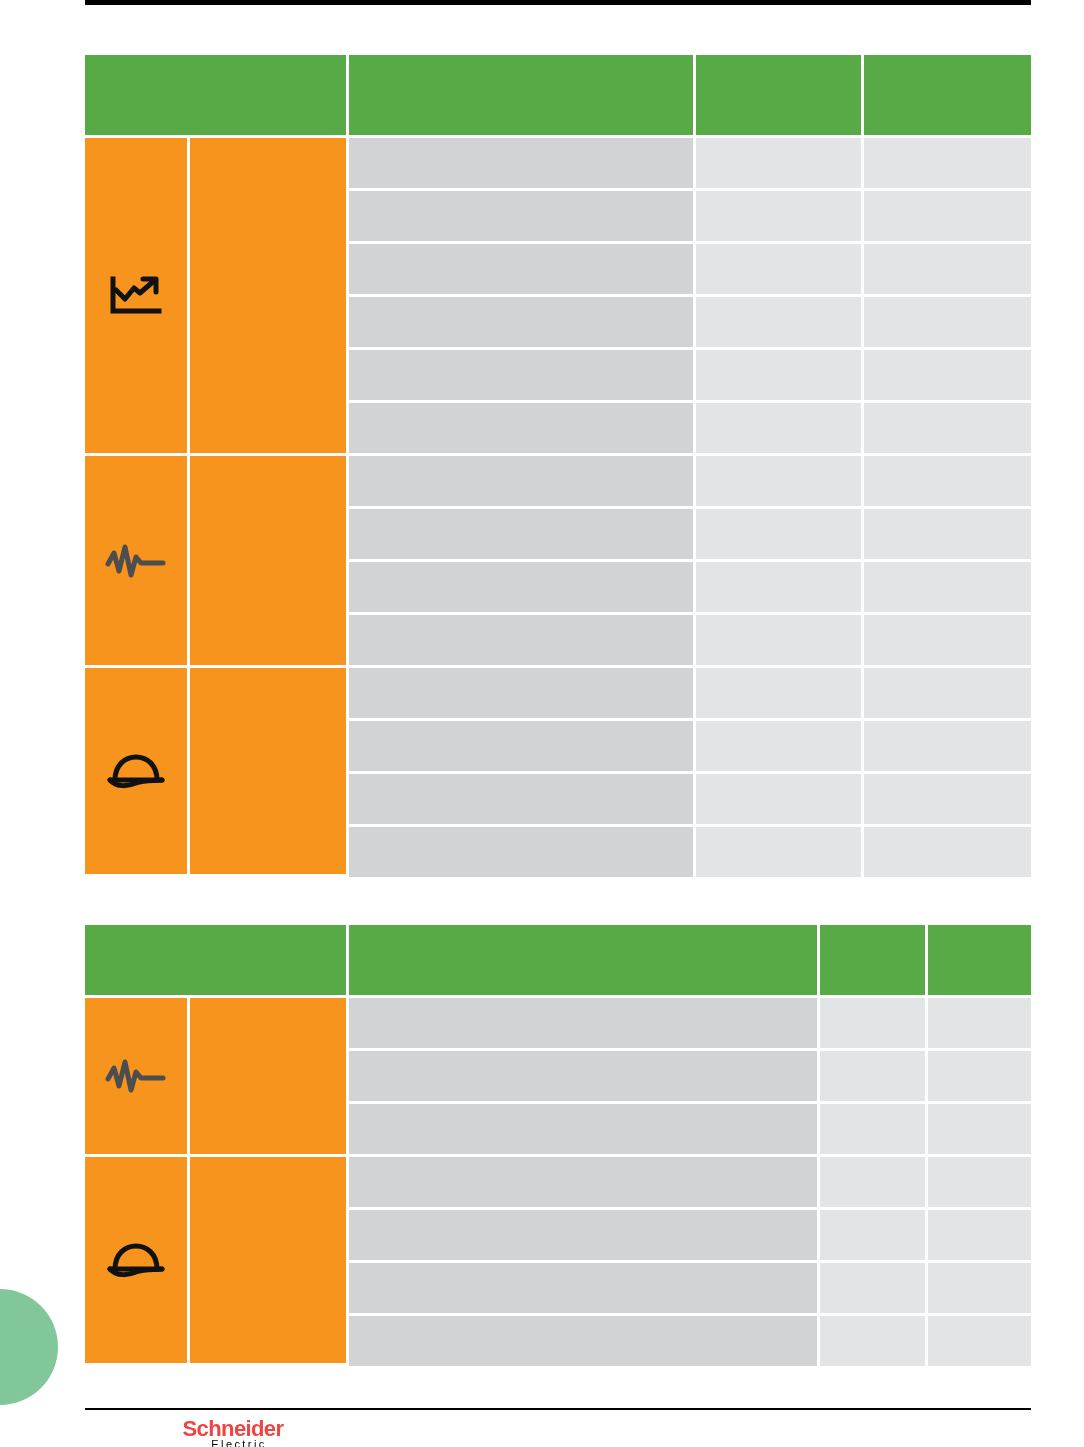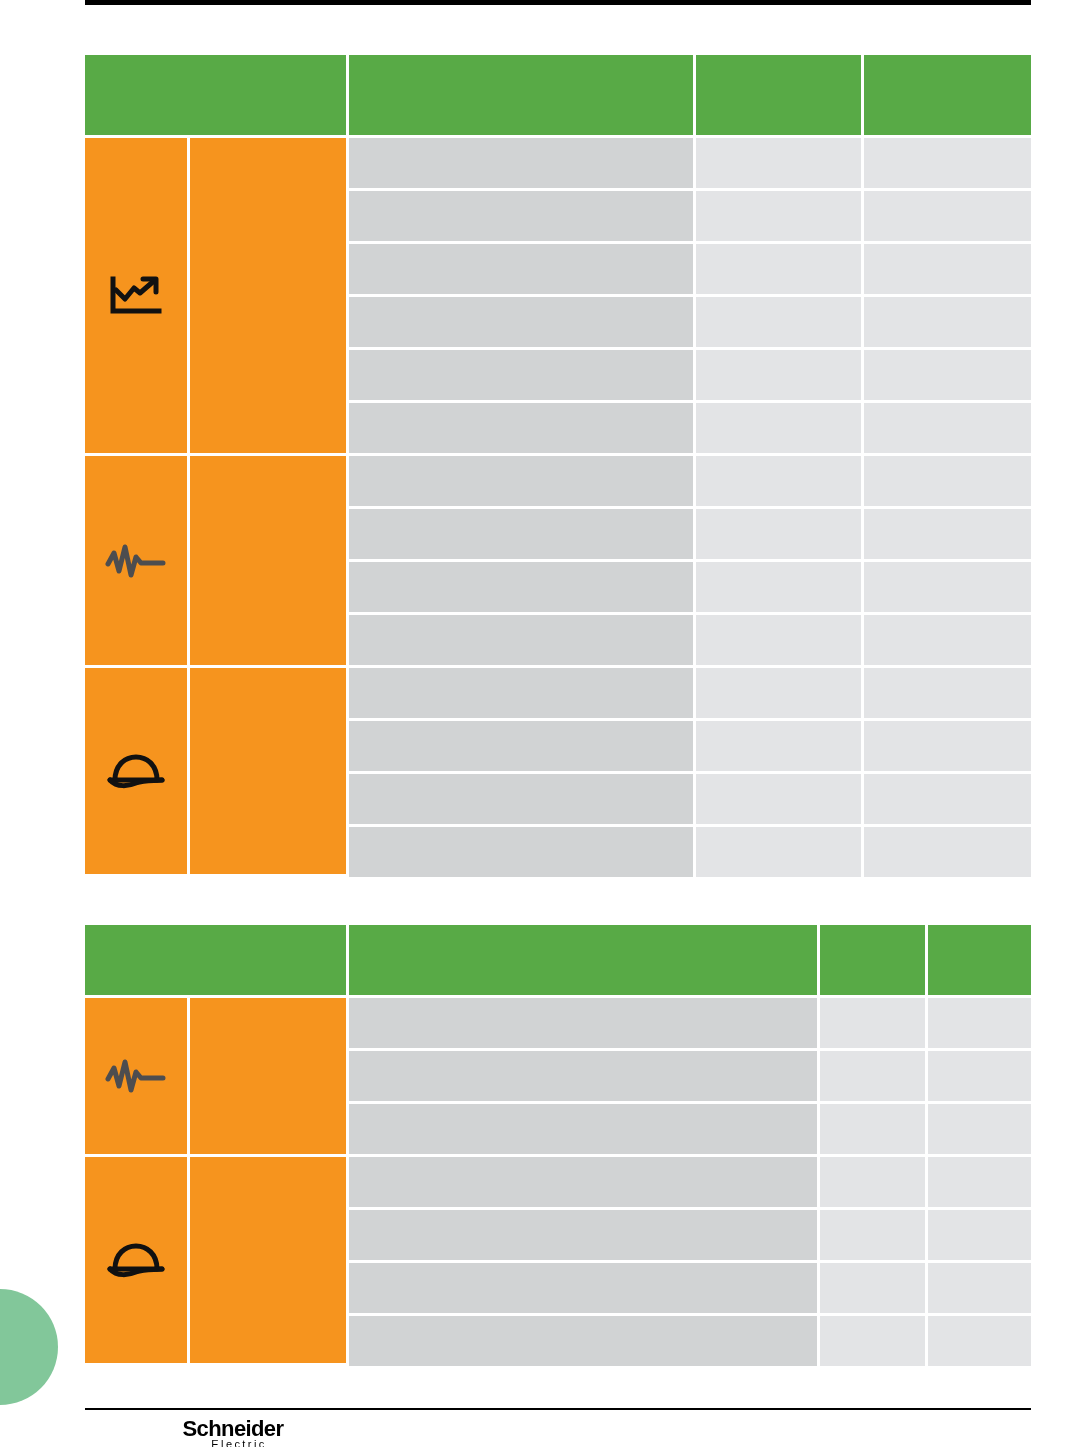--- a/index.html
+++ b/index.html
@@ -108,21 +108,21 @@
     top: 1418px;
     width: 110px;
     text-align: center;
     line-height: 1;
   }
   .footer-logo .brand {
     font-family: "Liberation Sans", sans-serif;
     font-weight: bold;
     font-size: 22px;
     letter-spacing: -0.6px;
-    color: #000000;
+    color: #ef4444;
     display: block;
   }
   .footer-logo .sub {
     font-family: "Liberation Sans", sans-serif;
     font-size: 11px;
     letter-spacing: 2.4px;
     color: #000000;
     display: block;
     margin-top: -1px;
     padding-left: 12px;

